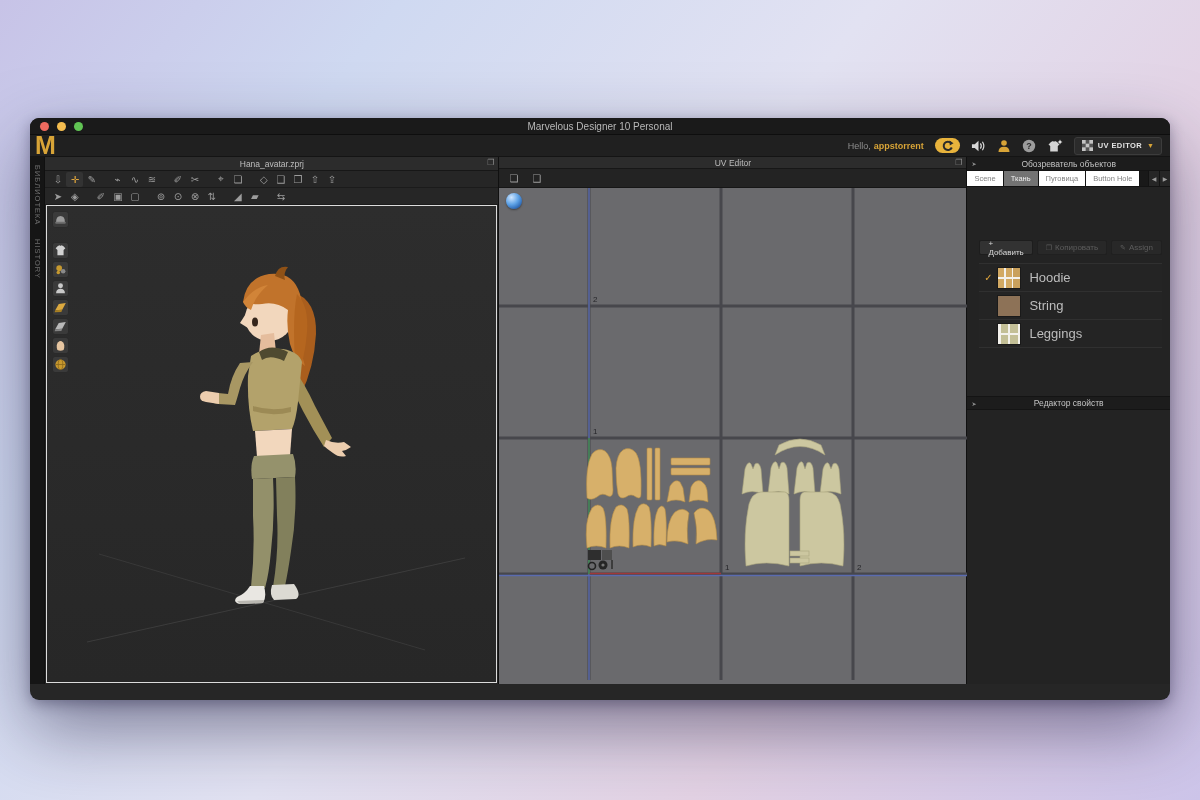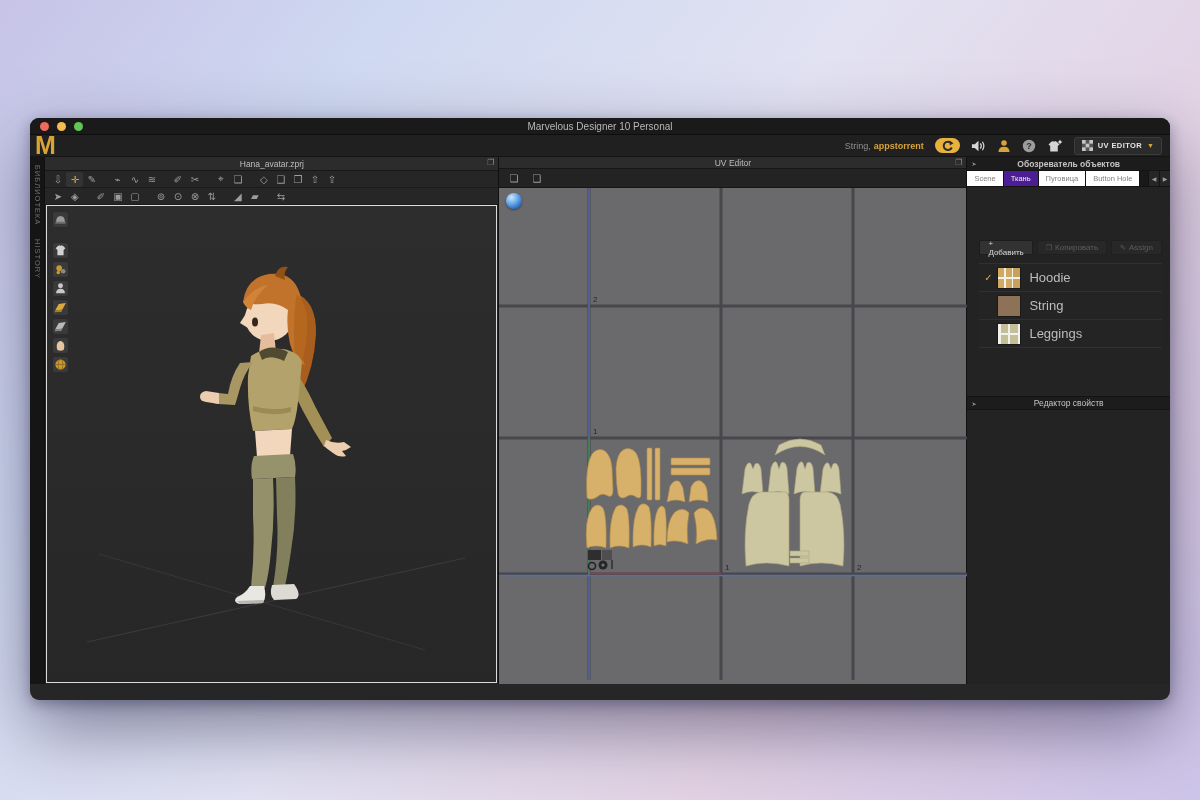--- a/index.html
+++ b/index.html
@@ -50,25 +50,25 @@
   .charsvg { position:absolute; left:0; top:0; }
   
   .uvpanel { width:468px; display:flex; flex-direction:column; background:#242424; border-right:1px solid #101010; }
   .uvtools { height:21px; background:#232323; border-bottom:1px solid #161616; display:flex; align-items:center; gap:6px; padding-left:6px; }
   .uvgrid { flex:1; position:relative; background:#6a6a6d; }
   .sphere { position:absolute; left:7px; top:5px; width:16px; height:16px; border-radius:50%;
     background:radial-gradient(circle at 34% 28%, #cfe6ff 0%, #5ea2e6 45%, #1c55a4 85%); box-shadow:0 1px 2px rgba(0,0,0,.4); z-index:2; }
   
   .rpanel { flex:1; background:#232323; position:relative; display:flex; flex-direction:column; }
   .rhead { height:14px; background:#1c1c1c; border-bottom:1px solid #141414; display:flex; align-items:center; justify-content:center; position:relative; }
-  .rhead .ptitle { font-size:8.5px; color:#c4c4c4;font-weight:bold; }
+  .rhead .ptitle { font-size:8.5px; color:#c4c4c4; }
   .pin { position:absolute; left:4px; font-size:6px; color:#8a8a8a; }
   .rtabs { height:16px; background:#191919; display:flex; border-bottom:1px solid #131313; }
   .rtab { font-size:7.5px; color:#828282; padding:0 7px; display:flex; align-items:center; border-right:1px solid #131313; background:#ffffff; white-space:nowrap; }
-  .rtab.active { background:#4c1d95; color:#efefef; }
+  .rtab.active { background:#737373; color:#efefef; }
   .rtab-arrows { margin-left:auto; display:flex; }
   .rarr { width:11px; display:flex; align-items:center; justify-content:center; color:#9a9a9a; font-size:6px; background:#262626; border-left:1px solid #131313; }
   .rbtns { display:flex; gap:4px; padding:7px 8px 0 12px; }
   .rbtn { height:15px; border-radius:2px; font-size:8px; display:flex; align-items:center; gap:3px; padding:0 8px; background:#323232; border:1px solid #1d1d1d; color:#d6d6d6;margin-top:46px; }
   .rbtn.disabled { background:#282828; color:#5d5d5d; border-color:#202020; }
   .rbtn .bico { font-size:7px; }
   .fablist { margin:8px 8px 0 12px; border-top:1px solid #303030; }
   .fabrow { display:flex; align-items:center; height:28px; border-bottom:1px solid #303030; background:#242424; }
   .fabcheck { width:18px; text-align:center; color:#e0a63c; font-size:10px; font-weight:bold; }
   .thumb { width:24px; height:22px; margin-right:8px; border:1px solid #1a1a1a; }
@@ -98,21 +98,21 @@
       <span class="light r"></span>
       <span class="light y"></span>
       <span class="light g"></span>
     </div>
     <div class="title">Marvelous Designer 10 Personal</div>
   </div>
 
   <div class="topbar">
     <div class="mlogo">M</div>
     <div class="greet">
-      <span>String,</span><b>appstorrent</b>
+      <span>Hello,</span><b>appstorrent</b>
     </div>
     <div class="sync-badge tico">
       <svg width="14" height="12" viewBox="0 0 14 12">
           <path d="M11,3 A4.2,4.2 0 1 0 11.8,7.5" stroke="#2b2b2b" stroke-width="2" fill="none"></path>
           <path d="M9.5,0.5 L13.5,3.2 L9.8,5.4 Z" fill="#2b2b2b"></path>
         </svg>
     </div>
     <div class="tico">
       <svg width="15" height="14" viewBox="0 0 16 14">
           <path d="M1,5 L4,5 L8,1.5 L8,12.5 L4,9 L1,9 Z" fill="#d6d6d6"></path>

